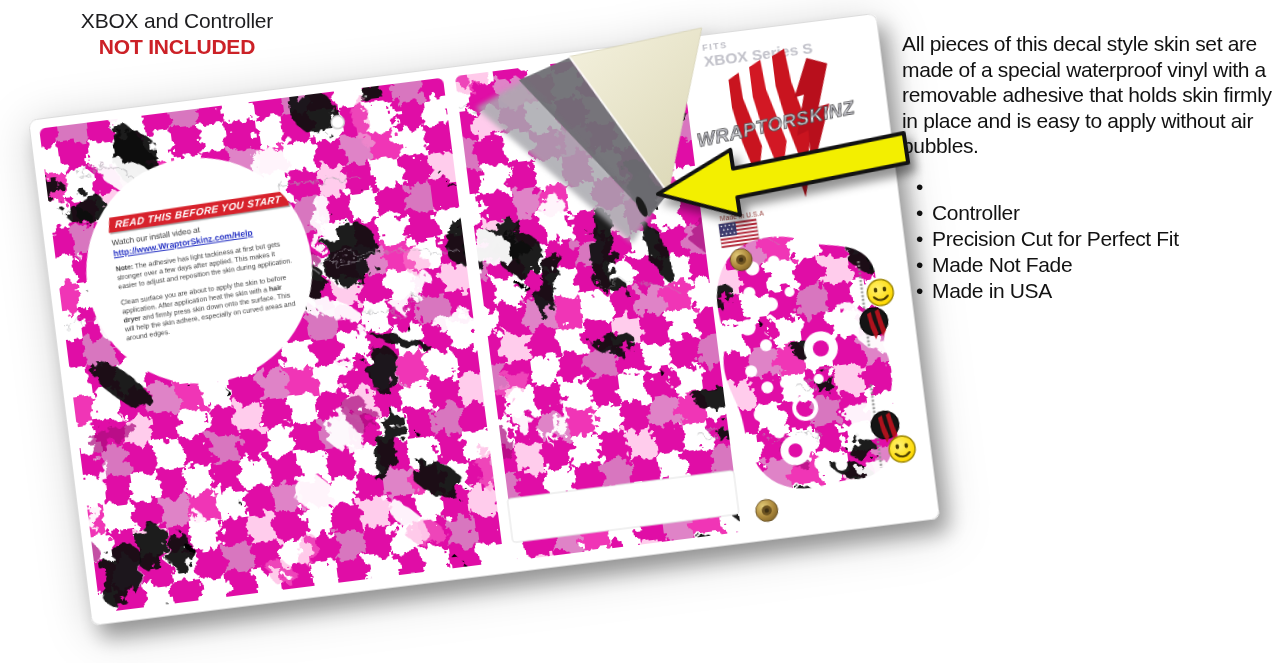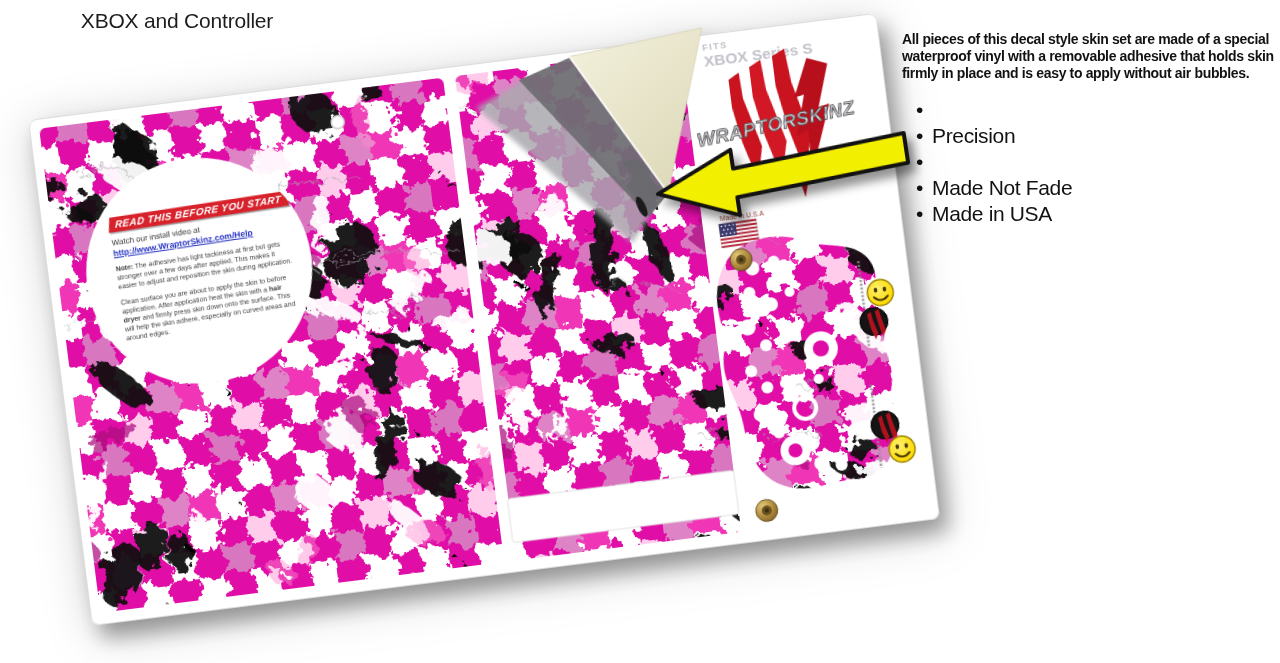--- a/index.html
+++ b/index.html
@@ -6,21 +6,21 @@
   .stage{position:relative;width:1280px;height:663px;overflow:hidden;
          font-family:"Liberation Sans",sans-serif;background:#ffffff;}
 
   
   .disclaimer{position:absolute;left:52px;top:8px;width:250px;text-align:center;line-height:1.22;}
   .disclaimer .l1{font-size:21px;color:#1d1d1f;letter-spacing:-.2px;}
   .disclaimer .l2{font-size:21px;font-weight:bold;color:#cc2127;letter-spacing:-.2px;}
 
   
   .desc{position:absolute;left:902px;top:31px;width:376px;color:#121212;}
-  .desc p{margin:0;font-size:14px;line-height:1.215;letter-spacing:-.35px;font-weight:bold;}
+  .desc p{margin:0;font-size:21px;line-height:1.215;letter-spacing:-.35px;}
   .desc ul{list-style:none;margin:15px 0 0 14px;padding:0;}
   .desc li{display:flex;gap:9px;font-size:21px;line-height:1.24;letter-spacing:-.35px;}
   .desc .dot{flex:0 0 auto;}
 
   
   .sheet{position:absolute;left:28px;top:120px;width:855px;height:510px;
          transform:rotate(-7.2deg);transform-origin:0 0;background:#fff;border-radius:8px;
          filter:drop-shadow(8px 14px 10px rgba(0,0,0,.33)) drop-shadow(0 6px 22px rgba(0,0,0,.18));}
   .sheet-svg{position:absolute;left:0;top:0;overflow:visible;}
 
@@ -39,34 +39,36 @@
          transform:rotate(-8.5deg);transform-origin:6px 42px;
          filter:drop-shadow(5px 9px 5px rgba(0,0,0,.42));}
 </style>
 </head>
 <body>
 
 <div class="stage">
 
   <div class="disclaimer">
     <div class="l1">XBOX and Controller</div>
+    <div class="l2">NOT INCLUDED</div>
   </div>
 
   <div class="desc">
     <p>All pieces of this decal style skin set are made of a special waterproof vinyl with a removable adhesive that holds skin firmly in place and is easy to apply without air bubbles.</p>
     <ul>
       <li>
           <span class="dot">•</span>
         </li>
       <li>
           <span class="dot">•</span>
-          <span>Precision</span>
+          <span>Controller</span>
         </li>
       <li>
           <span class="dot">•</span>
+          <span>Precision Cut for Perfect Fit</span>
         </li>
       <li>
           <span class="dot">•</span>
           <span>Made Not Fade</span>
         </li>
       <li>
           <span class="dot">•</span>
           <span>Made in USA</span>
         </li>
     </ul>

